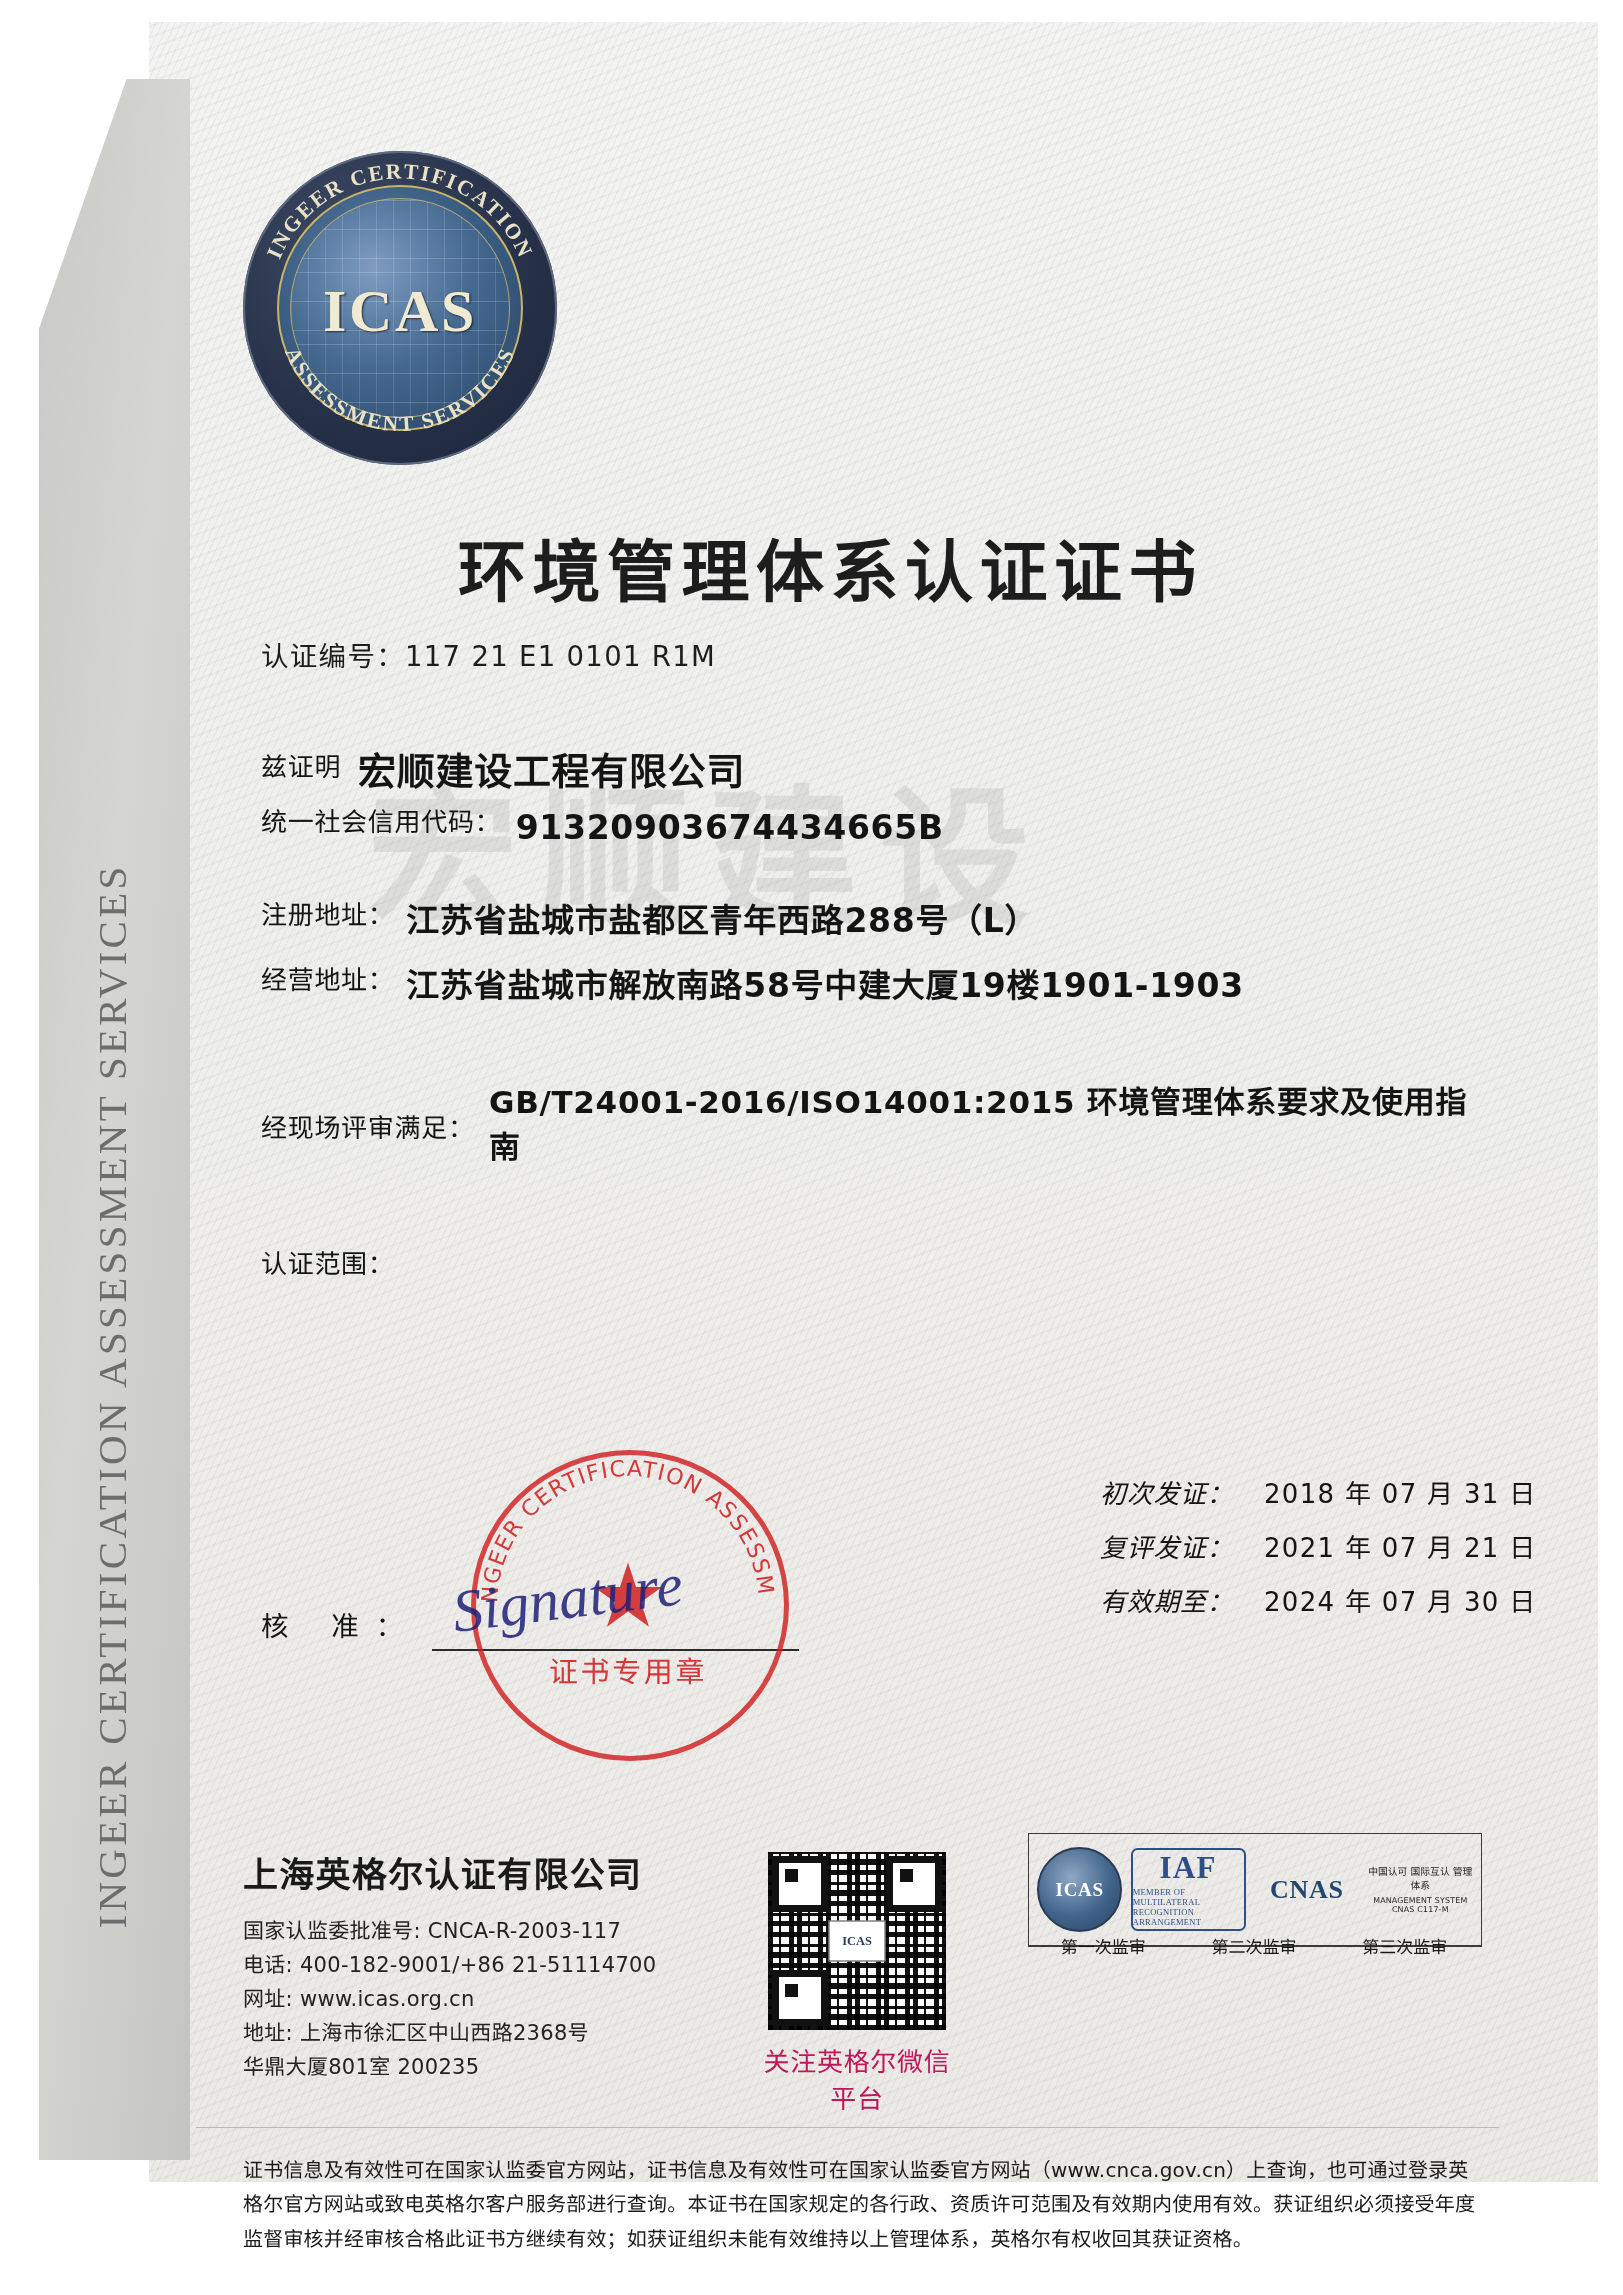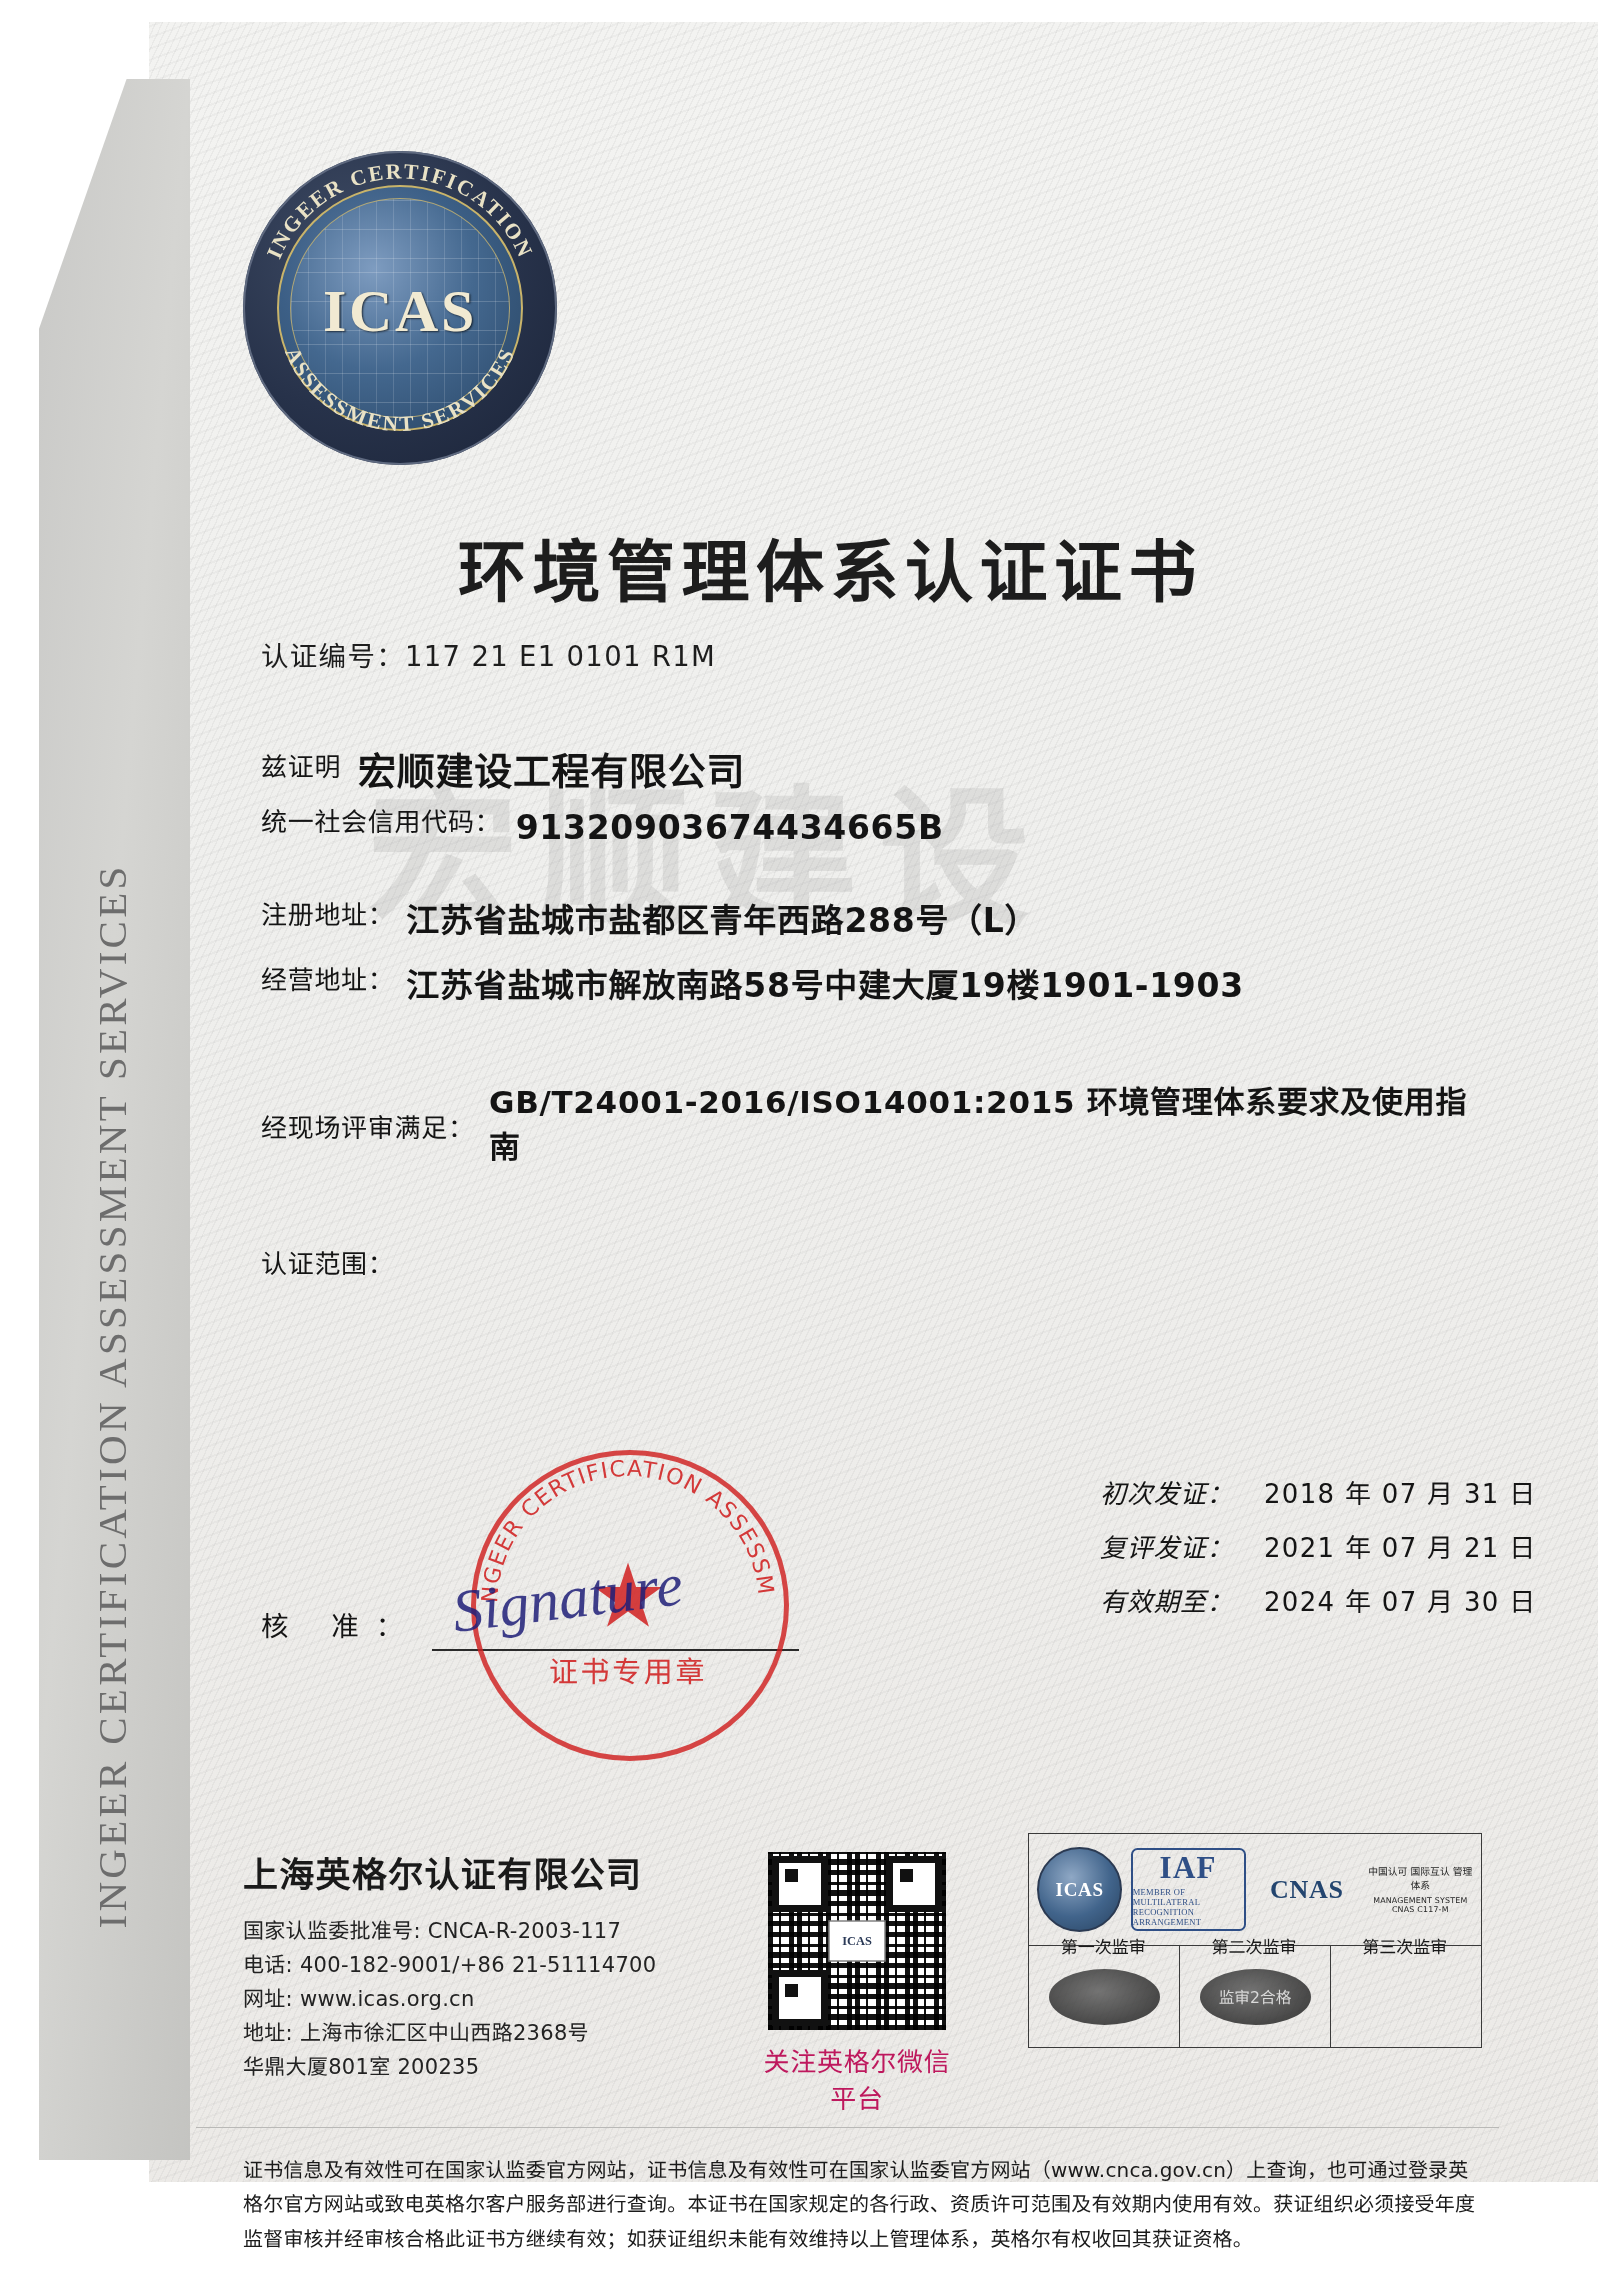--- a/index.html
+++ b/index.html
@@ -603,31 +603,20 @@
         <span>MEMBER OF MULTILATERAL RECOGNITION ARRANGEMENT</span>
       </div>
       <div class="mk-cnas">
         <b>CNAS</b>
       </div>
       <div class="mk-cn">
         <div class="t1">中国认可 国际互认 管理体系</div>
         <div class="t2">MANAGEMENT SYSTEM  CNAS C117-M</div>
       </div>
     </div>
-    <div class="bottom">
-      <div class="cell">
-        <div class="blob"></div>
-      </div>
-      <div class="cell">
-        <div class="blob">监审2合格</div>
-      </div>
-      <div class="cell">
-        <div class="blob" style="background:none;opacity:1;"></div>
-      </div>
-    </div>
   </div>
   <div class="marks-caption">
     <span>第一次监审</span>
     <span>第二次监审</span>
     <span>第三次监审</span>
   </div>
 
   <div class="legal-rule"></div>
   <div class="legal">证书信息及有效性可在国家认监委官方网站，证书信息及有效性可在国家认监委官方网站（www.cnca.gov.cn）上查询，也可通过登录英格尔官方网站或致电英格尔客户服务部进行查询。本证书在国家规定的各行政、资质许可范围及有效期内使用有效。获证组织必须接受年度监督审核并经审核合格此证书方继续有效；如获证组织未能有效维持以上管理体系，英格尔有权收回其获证资格。</div>
 

